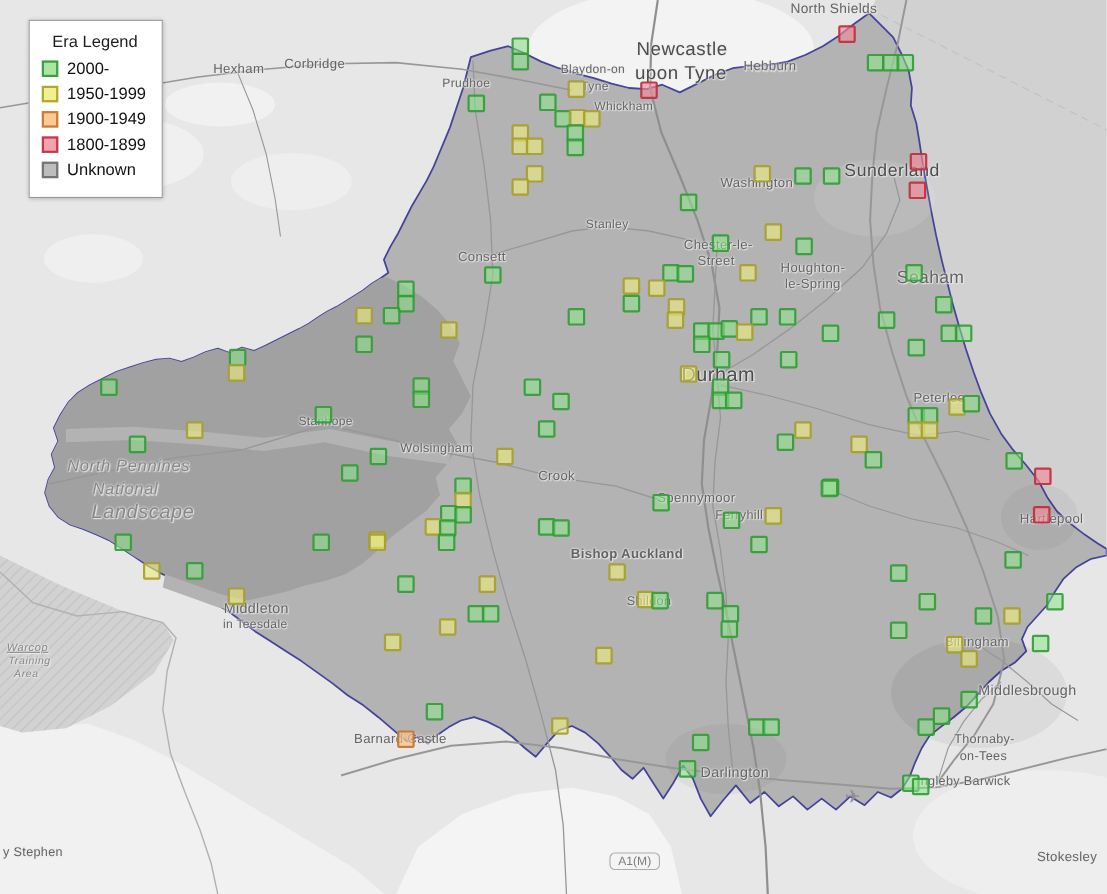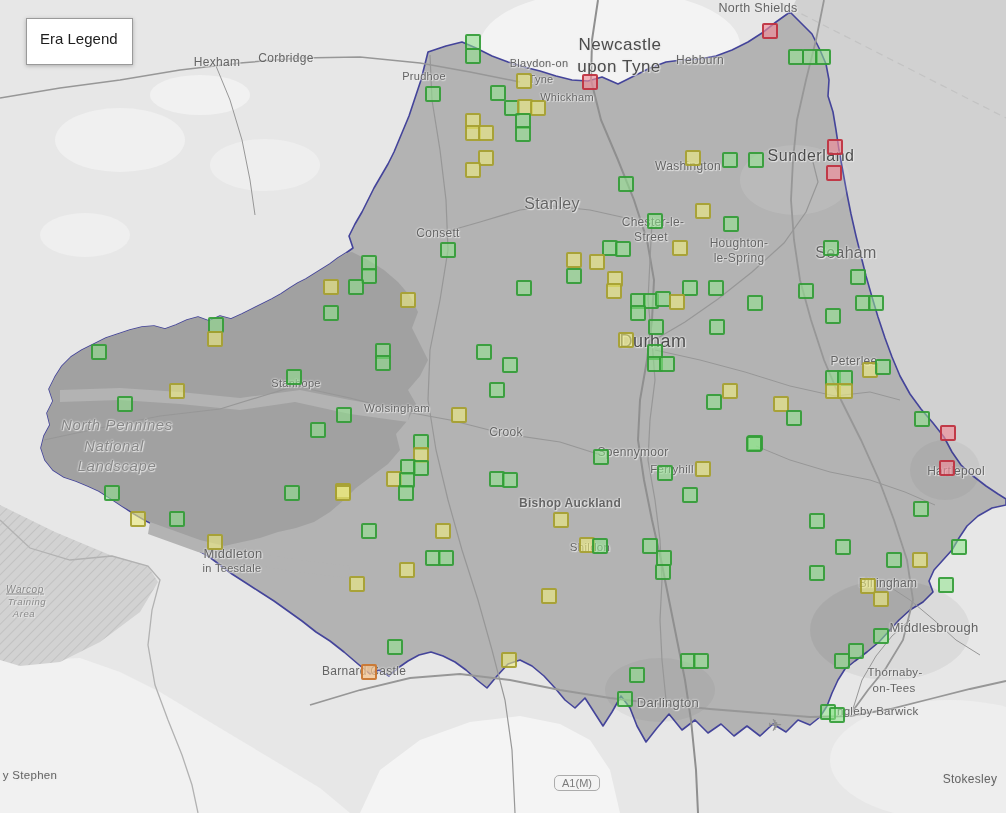--- a/index.html
+++ b/index.html
@@ -99,21 +99,21 @@
       <div class="map-label town" style="left: 424px; top: 76px; font-size: 11px;">Prudhoe</div>
       <div class="map-label town" style="left: 539px; top: 63px; font-size: 11px;">Blaydon-on</div>
       <div class="map-label town" style="left: 541px; top: 79px; font-size: 11px;">Tyne</div>
       <div class="map-label town" style="left: 567px; top: 97px; font-size: 11px;">Whickham</div>
       <div class="map-label city-lg" style="left: 620px; top: 45px; font-size: 17px;">Newcastle</div>
       <div class="map-label city-lg" style="left: 619px; top: 67px; font-size: 17px;">upon Tyne</div>
       <div class="map-label town" style="left: 758px; top: 8px; font-size: 12.5px;">North Shields</div>
       <div class="map-label town" style="left: 700px; top: 60px; font-size: 12px;">Hebburn</div>
       <div class="map-label city-lg" style="left: 811px; top: 156px; font-size: 16px;">Sunderland</div>
       <div class="map-label town" style="left: 688px; top: 166px; font-size: 12px;">Washington</div>
-      <div class="map-label town" style="left: 552px; top: 204px; font-size: 16px;">Stanley</div>
+      <div class="map-label town" style="left: 552px; top: 204px; font-size: 11px;">Stanley</div>
       <div class="map-label town" style="left: 438px; top: 233px; font-size: 12px;">Consett</div>
       <div class="map-label town" style="left: 653px; top: 222px; font-size: 12px;">Chester-le-</div>
       <div class="map-label town" style="left: 651px; top: 237px; font-size: 12px;">Street</div>
       <div class="map-label town" style="left: 739px; top: 243px; font-size: 12px;">Houghton-</div>
       <div class="map-label town" style="left: 739px; top: 258px; font-size: 12px;">le-Spring</div>
       <div class="map-label town" style="left: 846px; top: 253px; font-size: 16px;">Seaham</div>
       <div class="map-label city-lg" style="left: 653px; top: 341px; font-size: 18px;">Durham</div>
       <div class="map-label town" style="left: 854px; top: 361px; font-size: 12px;">Peterlee</div>
       <div class="map-label town" style="left: 296px; top: 383px; font-size: 11px;">Stanhope</div>
       <div class="map-label town" style="left: 397px; top: 408px; font-size: 11.5px;">Wolsingham</div>
@@ -129,21 +129,21 @@
       <div class="map-label town" style="left: 668px; top: 702px; font-size: 13px;">Darlington</div>
       <div class="map-label town" style="left: 888px; top: 583px; font-size: 12px;">Billingham</div>
       <div class="map-label town" style="left: 934px; top: 627px; font-size: 13px;">Middlesbrough</div>
       <div class="map-label town" style="left: 895px; top: 672px; font-size: 11.5px;">Thornaby-</div>
       <div class="map-label town" style="left: 894px; top: 688px; font-size: 11.5px;">on-Tees</div>
       <div class="map-label town" style="left: 876px; top: 711px; font-size: 11.5px;">Ingleby Barwick</div>
       <div class="map-label town" style="left: 970px; top: 779px; font-size: 12px;">Stokesley</div>
       <div class="map-label town" style="left: 30px; top: 775px; font-size: 11.5px;">y Stephen</div>
       <div class="map-label area" style="left: 117px; top: 424px; font-size: 15px;">North Pennines</div>
       <div class="map-label area" style="left: 114px; top: 445px; font-size: 15px;">National</div>
-      <div class="map-label area" style="left: 117px; top: 465px; font-size: 15px;">Landscape</div>
+      <div class="map-label area" style="left: 130px; top: 465px; font-size: 18px;">Landscape</div>
       <div class="map-label area" style="left: 25px; top: 589px; font-size: 10px; text-decoration: underline;">Warcop</div>
       <div class="map-label area" style="left: 27px; top: 601px; font-size: 9.5px;">Training</div>
       <div class="map-label area" style="left: 24px; top: 613px; font-size: 9.5px;">Area</div>
     </div>
 
   <div id="markers-layer">
       <div class="marker" style="left: 473px; top: 42px; background: rgba(144, 230, 140, 0.55); border-color: rgba(42, 150, 48, 0.85);"></div>
       <div class="marker" style="left: 473px; top: 56px; background: rgba(144, 230, 140, 0.55); border-color: rgba(42, 150, 48, 0.85);"></div>
       <div class="marker" style="left: 433px; top: 94px; background: rgba(144, 230, 140, 0.55); border-color: rgba(42, 150, 48, 0.85);"></div>
       <div class="marker" style="left: 524px; top: 81px; background: rgba(238, 236, 125, 0.6); border-color: rgba(160, 153, 40, 0.85);"></div>
@@ -292,15 +292,37 @@
       <div class="marker" style="left: 842px; top: 661px; background: rgba(144, 230, 140, 0.55); border-color: rgba(42, 150, 48, 0.85);"></div>
       <div class="marker" style="left: 828px; top: 712px; background: rgba(144, 230, 140, 0.55); border-color: rgba(42, 150, 48, 0.85);"></div>
       <div class="marker" style="left: 837px; top: 715px; background: rgba(144, 230, 140, 0.55); border-color: rgba(42, 150, 48, 0.85);"></div>
     </div>
 
   <div id="road-badge" style="left: 577px; top: 783px;">A1(M)</div>
   <div id="plane-icon" style="left: 775px; top: 725px;">✈</div>
 
   <div id="legend">
     <div class="legend-title">Era Legend</div>
+    <div id="legend-items">
+        <div class="legend-item">
+          <span class="legend-swatch" style="background: rgb(169, 230, 160); border-color: rgb(58, 160, 66);"></span>
+          <span class="legend-label">2000-</span>
+        </div>
+        <div class="legend-item">
+          <span class="legend-swatch" style="background: rgb(241, 239, 144); border-color: rgb(176, 169, 47);"></span>
+          <span class="legend-label">1950-1999</span>
+        </div>
+        <div class="legend-item">
+          <span class="legend-swatch" style="background: rgb(249, 201, 152); border-color: rgb(205, 124, 54);"></span>
+          <span class="legend-label">1900-1949</span>
+        </div>
+        <div class="legend-item">
+          <span class="legend-swatch" style="background: rgb(244, 162, 172); border-color: rgb(194, 58, 76);"></span>
+          <span class="legend-label">1800-1899</span>
+        </div>
+        <div class="legend-item">
+          <span class="legend-swatch" style="background: rgb(189, 189, 189); border-color: rgb(117, 117, 117);"></span>
+          <span class="legend-label">Unknown</span>
+        </div>
+      </div>
   </div>
 
 </div>
 
 </body></html>

